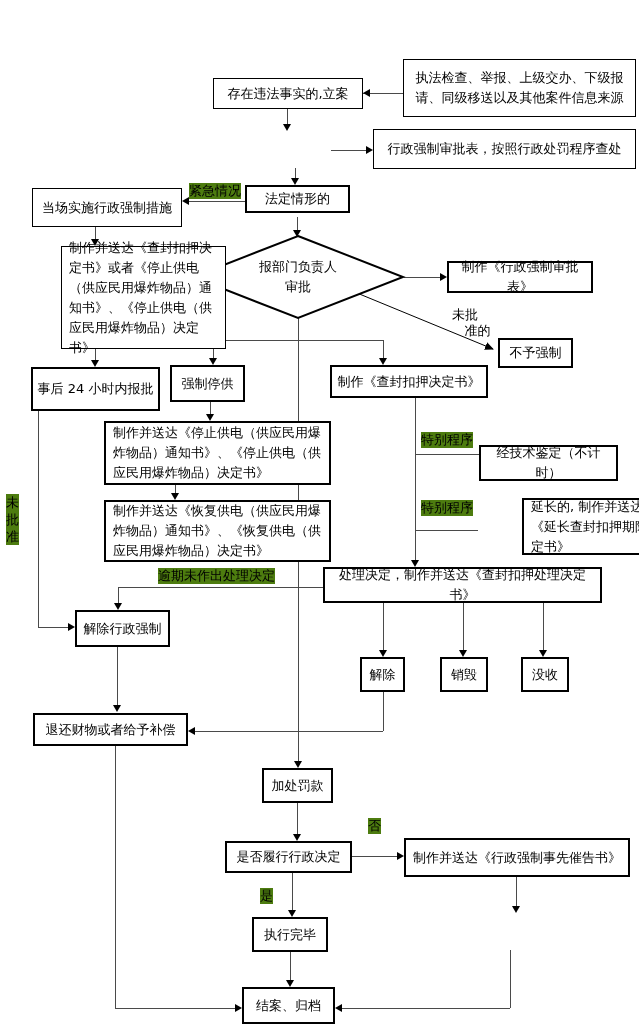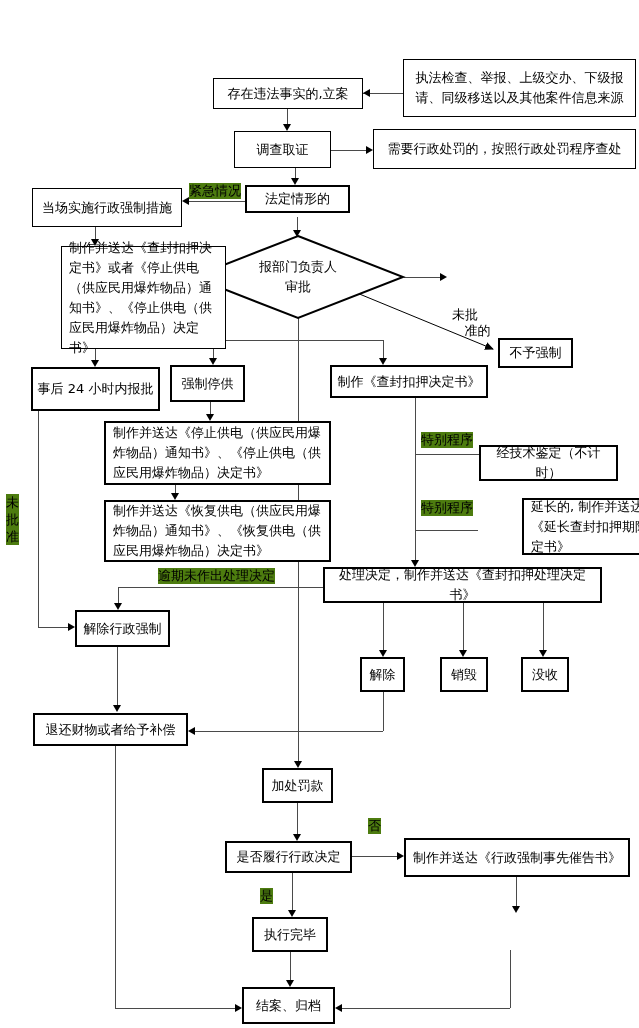--- a/index.html
+++ b/index.html
@@ -131,25 +131,25 @@
   </svg>
 
   <svg width="216" height="88" style="left:190px;top:233px;z-index:2">
     <polygon points="108,3 213,44 108,85 3,44" fill="#ffffff" stroke="#000000" stroke-width="2"></polygon>
   </svg>
   <div class="dlabel">报部门负责人
 审批</div>
 
   <div class="box" style="left:403px;top:59px;width:233px;height:58px">执法检查、举报、上级交办、下级报请、同级移送以及其他案件信息来源</div>
   <div class="box" style="left:213px;top:78px;width:150px;height:31px">存在违法事实的,立案</div>
-  <div class="box" style="left:234px;top:131px;width:97px;height:37px">调查取证</div>
-  <div class="box" style="left:373px;top:129px;width:263px;height:40px">需要行政处罚的，按照行政处罚程序查处</div>
+  <div class="box" style="left:373px;top:129px;width:263px;height:40px">行政强制审批表，按照行政处罚程序查处</div>
   <div class="box bd" style="left:245px;top:185px;width:105px;height:28px">法定情形的</div>
   <div class="box" style="left:32px;top:188px;width:150px;height:39px">当场实施行政强制措施</div>
   <div class="box la" style="left:17px;top:246px;width:165px;height:103px">制作并送达《查封扣押决定书》或者《停止供电（供应民用爆炸物品）通知书》、《停止供电（供应民用爆炸物品）决定书》</div>
+  <div class="box bd" style="left:447px;top:261px;width:146px;height:32px">制作《行政强制审批表》</div>
   <div class="box bd" style="left:498px;top:338px;width:75px;height:30px">不予强制</div>
   <div class="box bd" style="left:31px;top:367px;width:129px;height:44px">事后 24 小时内报批</div>
   <div class="box bd" style="left:170px;top:365px;width:75px;height:37px">强制停供</div>
   <div class="box bd la" style="left:60px;top:421px;width:227px;height:64px">制作并送达《停止供电（供应民用爆炸物品）通知书》、《停止供电（供应民用爆炸物品）决定书》</div>
   <div class="box bd" style="left:330px;top:365px;width:158px;height:33px">制作《查封扣押决定书》</div>
   <div class="box bd la" style="left:60px;top:500px;width:227px;height:62px">制作并送达《恢复供电（供应民用爆炸物品）通知书》、《恢复供电（供应民用爆炸物品）决定书》</div>
   <div class="box bd" style="left:479px;top:445px;width:139px;height:36px">经技术鉴定（不计时）</div>
   <div class="box bd la" style="left:478px;top:498px;width:150px;height:57px">延长的, 制作并送达《延长查封扣押期限决定书》</div>
   <div class="box bd" style="left:323px;top:567px;width:279px;height:36px">处理决定，制作并送达《查封扣押处理决定书》</div>
   <div class="box bd" style="left:360px;top:657px;width:45px;height:35px">解除</div>

